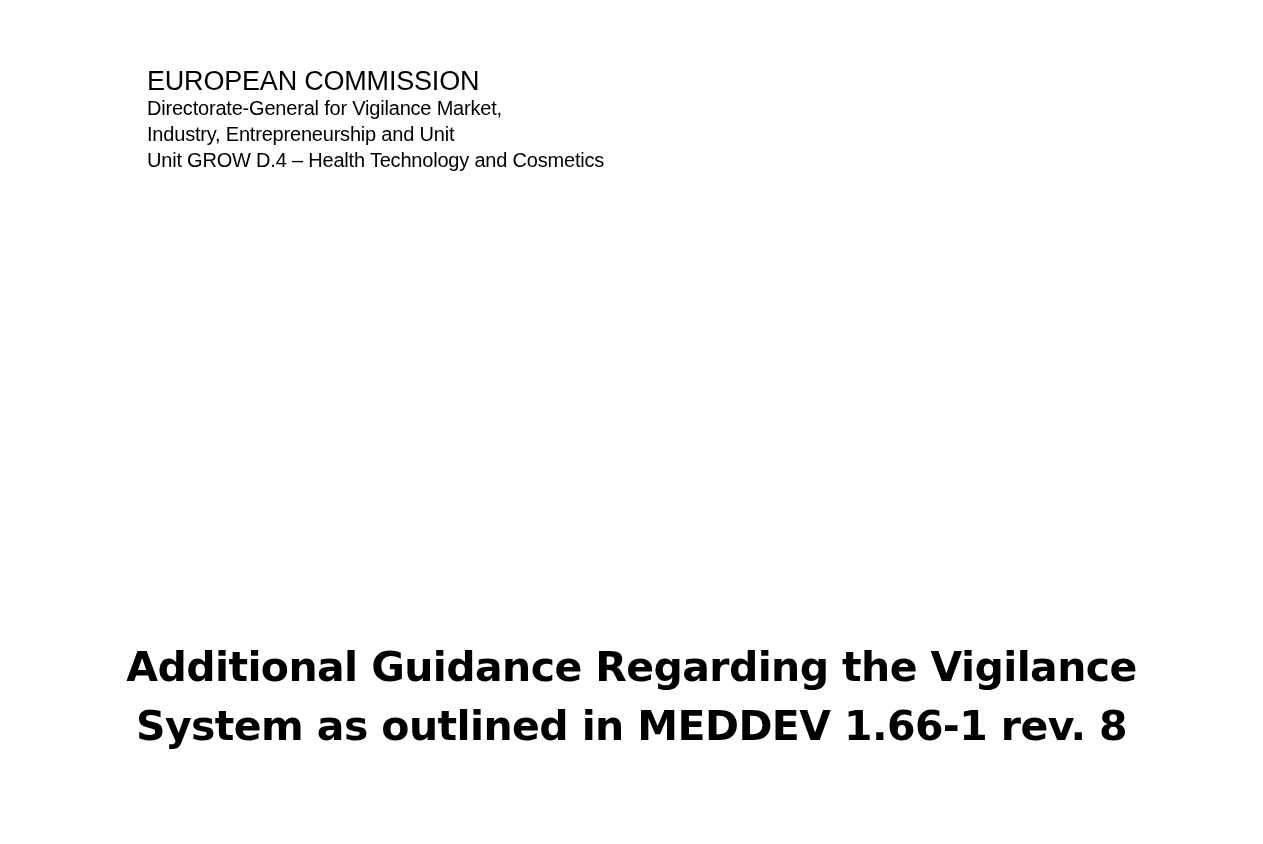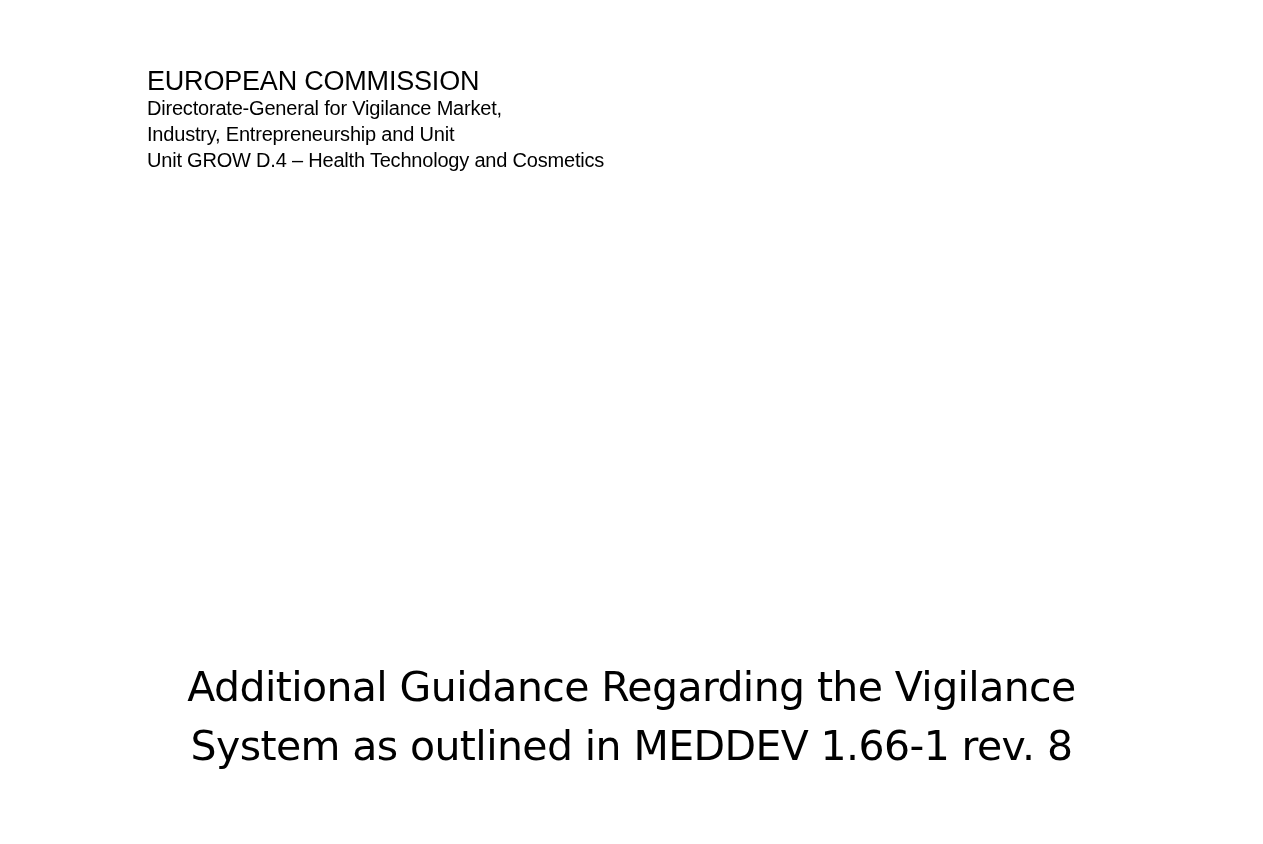--- a/index.html
+++ b/index.html
@@ -30,24 +30,24 @@
       font-size: 20px;
       line-height: 26px;
       letter-spacing: -0.2px;
     }
     .org-line.unit {
     }
     .title-block {
       position: absolute;
       left: 0;
       width: 1263px;
-      top: 658px;
+      top: 638px;
       text-align: center;
       font-family: "DejaVu Sans", sans-serif;
-      font-weight: normal;
+      font-weight: bold;
       font-size: 41px;
       line-height: 59px;
       letter-spacing: -0.6px;
     }
     .title-line {
       display: block;
       white-space: nowrap;
     }
   </style>
 </head>

